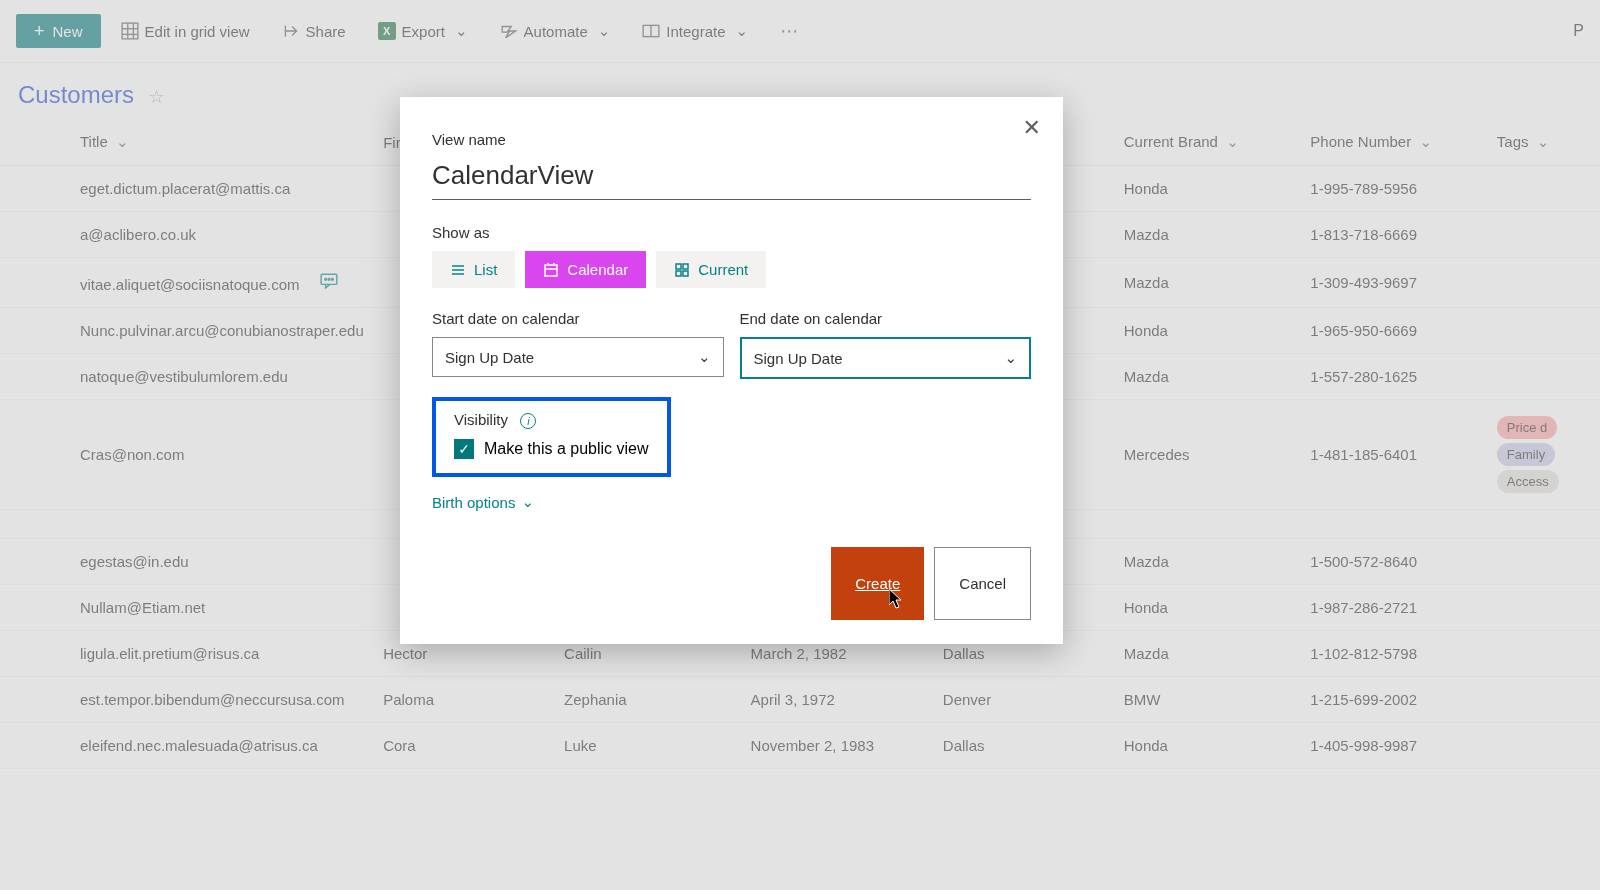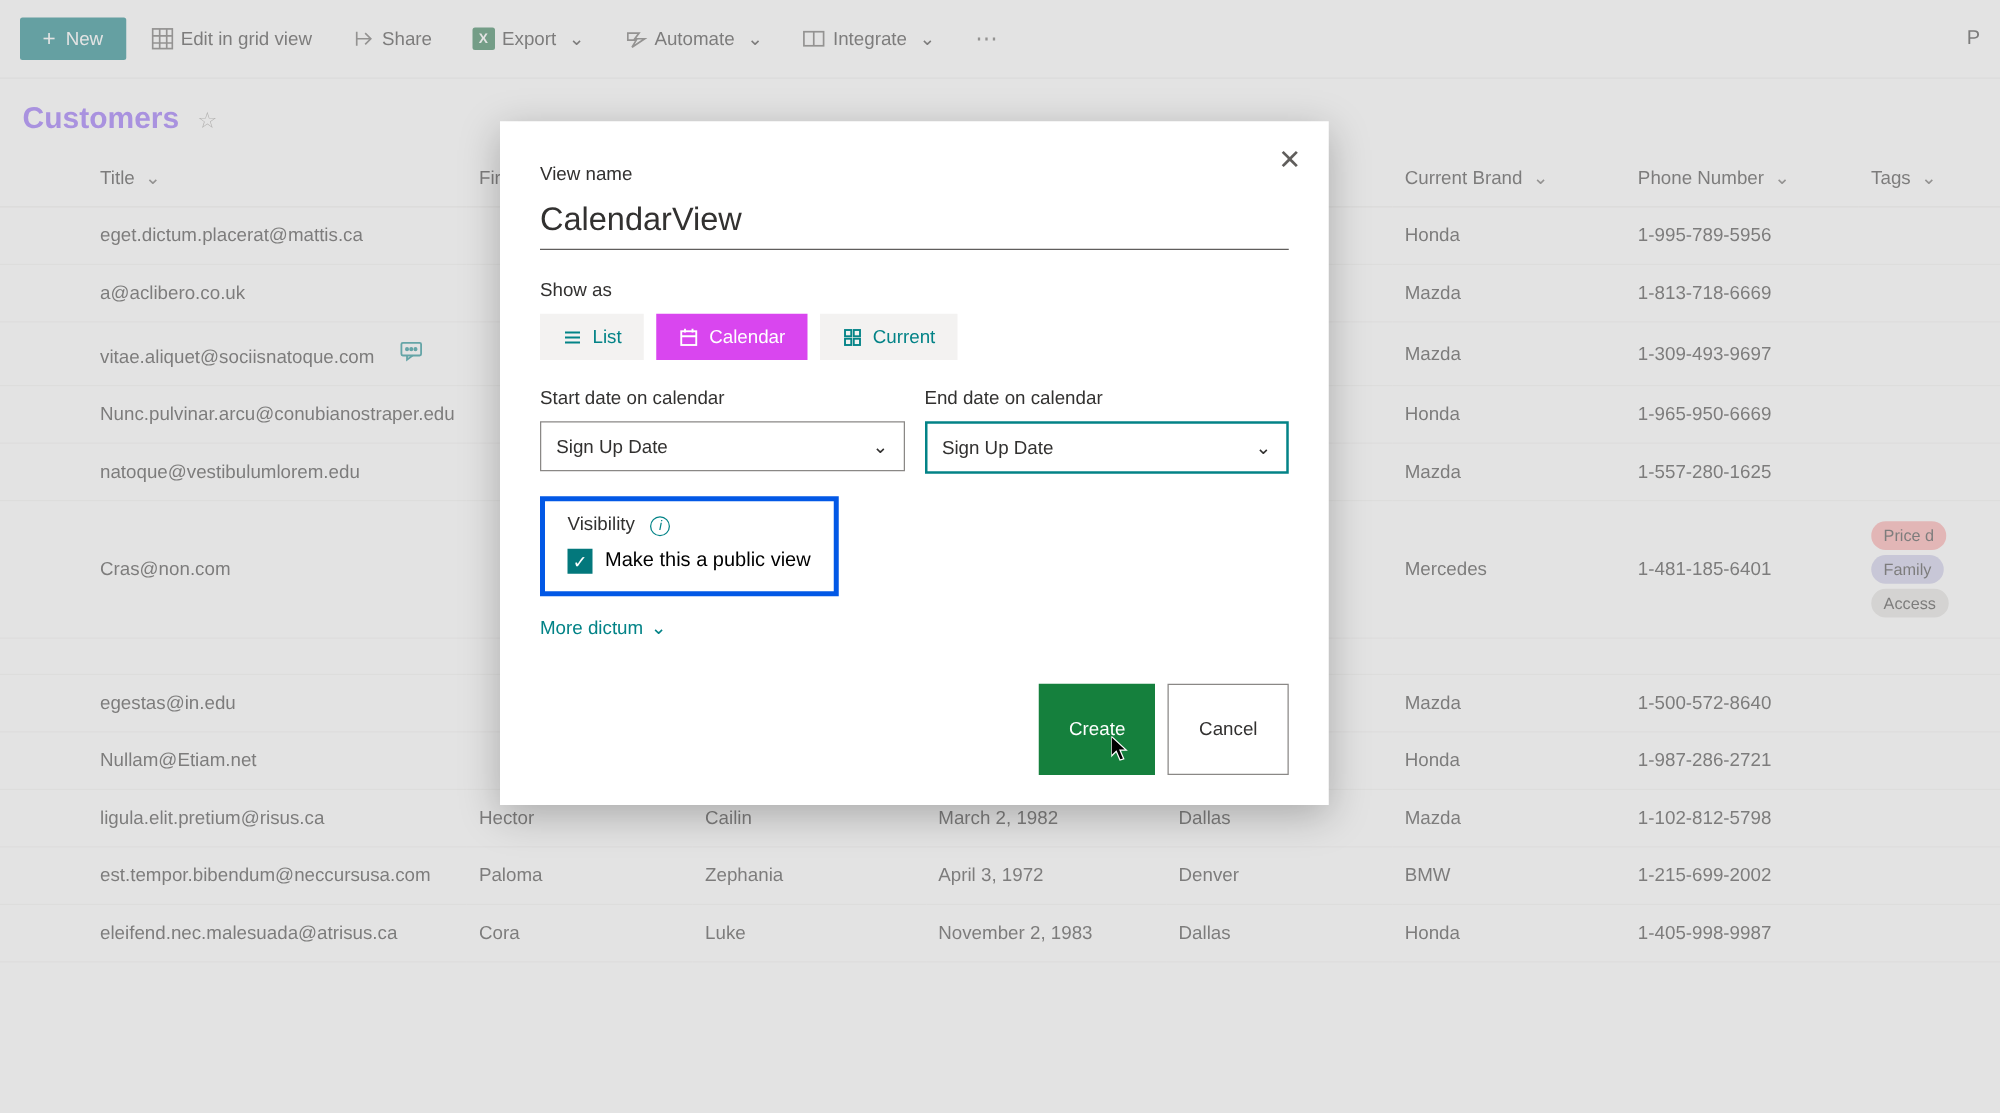--- a/index.html
+++ b/index.html
@@ -11,21 +11,21 @@
 .btn-new .plus { font-size: 18px; line-height: 1; }
 .toolbar-item { display: flex; align-items: center; gap: 6px; padding: 6px 12px; color: #323130; font-size: 15px; background: none; border: none; }
 .toolbar-item svg { width: 18px; height: 18px; }
 .excel-icon { width: 18px; height: 18px; background: #217346; color: #fff; font-size: 11px; display: inline-flex; align-items: center; justify-content: center; font-weight: bold; border-radius: 2px; }
 .chev { margin-left: 4px; }
 .more-dots { letter-spacing: 2px; font-size: 18px; color: #605e5c; }
 .top-right { margin-left: auto; color: #323130; }
 
 
 .page-title { padding: 18px 18px 10px; }
-.page-title h1 { font-size: 24px; font-weight: 700; color: #8b5cf6; display: inline-block; text-align: right; }
+.page-title h1 { font-size: 24px; font-weight: 400; color: #1d4ed8; display: inline-block; text-align: right; }
 .star { margin-left: 10px; color: #a19f9d; font-size: 18px; }
 
 
 .table-wrap { padding: 0 0 0 0; }
 table { width: 100%; border-collapse: collapse; table-layout: fixed; }
 th { text-align: left; font-weight: 400; color: #323130; font-size: 15px; padding: 14px 10px; border-bottom: 1px solid #edebe9; }
 th .chev { color: #605e5c; }
 td { padding: 14px 10px; color: #323130; font-size: 15px; border-bottom: 1px solid #f3f2f1; vertical-align: middle; }
 .col-title { width: 330px; padding-left: 80px; }
 .col-fn { width: 160px; }
@@ -60,21 +60,21 @@
 .select-like.active { border: 2px solid #038387; }
 
 .visibility-box { margin-top: 18px; border: 4px solid #0258e6; padding: 10px 18px 14px; width: 239px; }
 .vis-row { display: flex; align-items: center; gap: 10px; margin-top: 10px; }
 .vis-check { width: 20px; height: 20px; background: #03787c; display: flex; align-items: center; justify-content: center; color: #fff; font-size: 14px; }
 .info-ic { color: #038387; margin-left: 8px; border: 1px solid #038387; border-radius: 50%; width: 16px; height: 16px; display: inline-flex; align-items: center; justify-content: center; font-size: 11px; font-style: italic; }
 
 .more-opts { margin-top: 16px; color: #038387; font-size: 15px; display: flex; align-items: center; gap: 6px; background: none; border: none; }
 
 .dialog-footer { display: flex; justify-content: flex-end; gap: 10px; margin-top: 36px; }
-.btn-create { background: #15803d; color: #fff; border: none; padding: 28px 24px; font-size: 15px; }
+.btn-create { background: #c2410c; color: #fff; border: none; padding: 28px 24px; font-size: 15px; text-decoration: underline; }
 .btn-cancel { background: #fff; color: #323130; border: 1px solid #8a8886; padding: 10px 24px; font-size: 15px; }
 
 .cursor { position: absolute; left: 489px; top: 492px; pointer-events: none; font-size: 16px; }
 </style>
 </head>
 <body>
 
 <div class="toolbar">
   <button class="btn-new">
     <span class="plus">+</span>
@@ -340,21 +340,21 @@
       <span style="font-size:15px;color:#323130;">Visibility</span>
       <span class="info-ic">i</span>
     </div>
     <div class="vis-row">
       <span class="vis-check">✓</span>
       <span>Make this a public view</span>
     </div>
   </div>
 
   <button class="more-opts">
-    <span>More dictum</span>
+    <span>Birth options</span>
     <span>⌄</span>
   </button>
 
   <div class="dialog-footer">
     <button class="btn-create">Create</button>
     <button class="btn-cancel">Cancel</button>
   </div>
 
   <div class="cursor">
     <svg width="16" height="20" viewBox="0 0 16 20">

